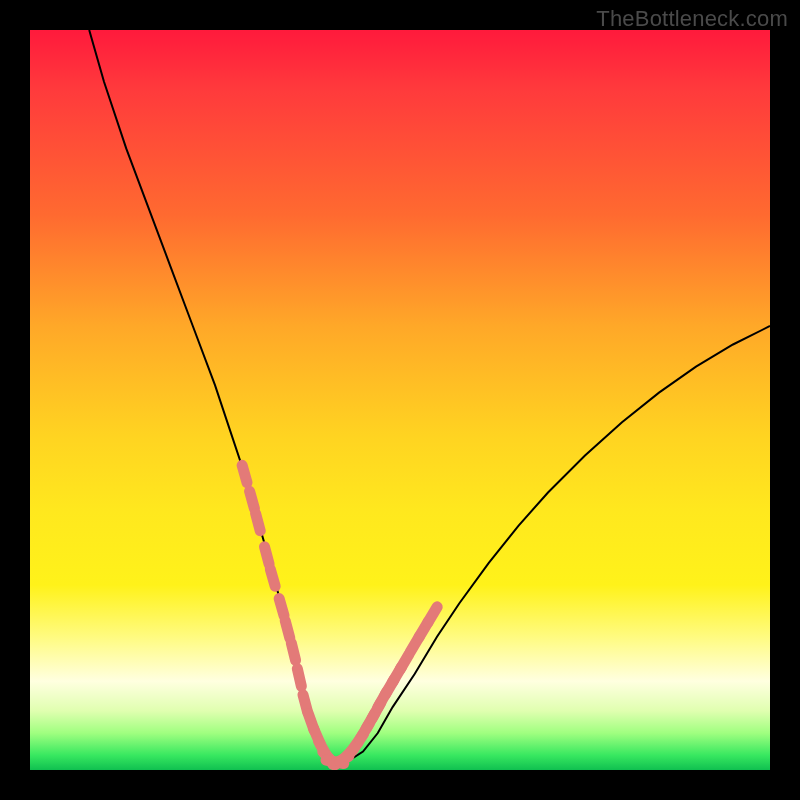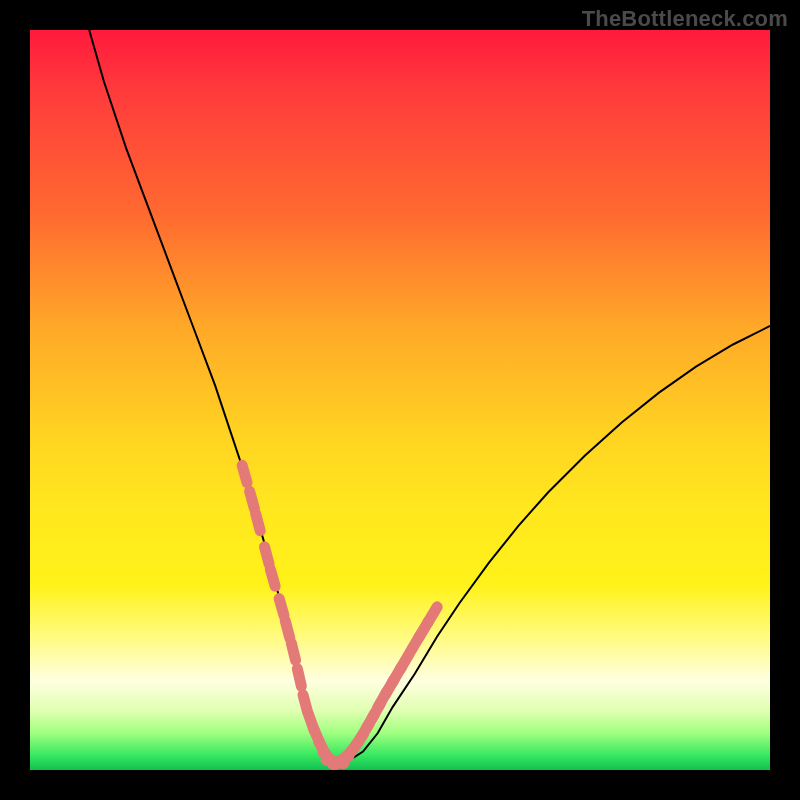--- a/index.html
+++ b/index.html
@@ -32,21 +32,21 @@
       #38e860 98%,
       #10c050 100%
     );
   }
   .watermark {
     position: absolute;
     top: 6px;
     right: 12px;
     color: #4a4a4a;
     font-size: 22px;
-    font-weight: 700;
+    font-weight: 400;
     letter-spacing: 0.2px;
     z-index: 10;
     margin-left: 32px;
   }
   svg.plot {
     position: absolute;
     left: 0;
     top: 0;
     width: 740px;
     height: 740px;

